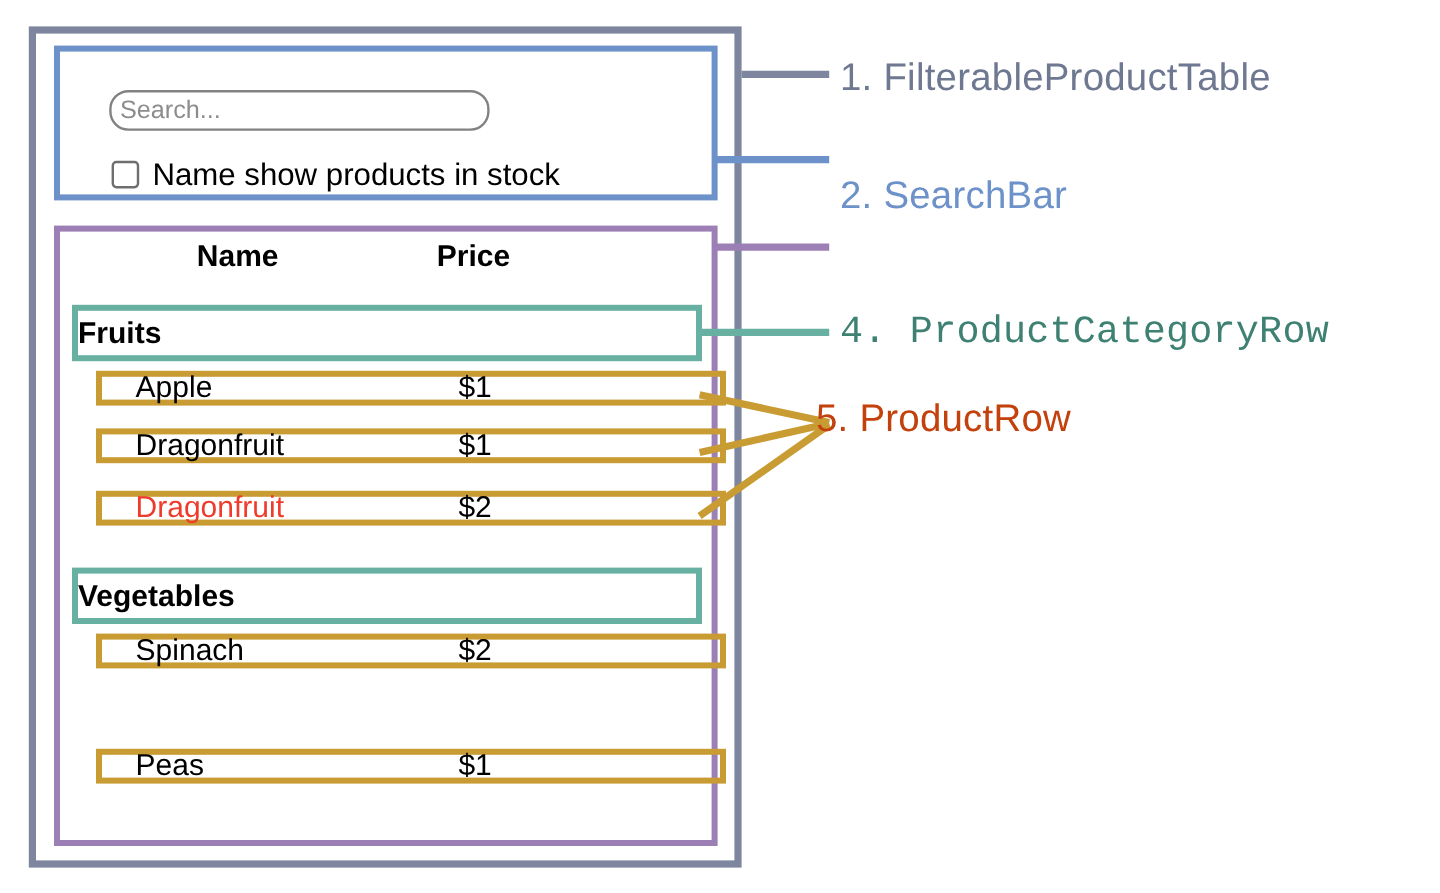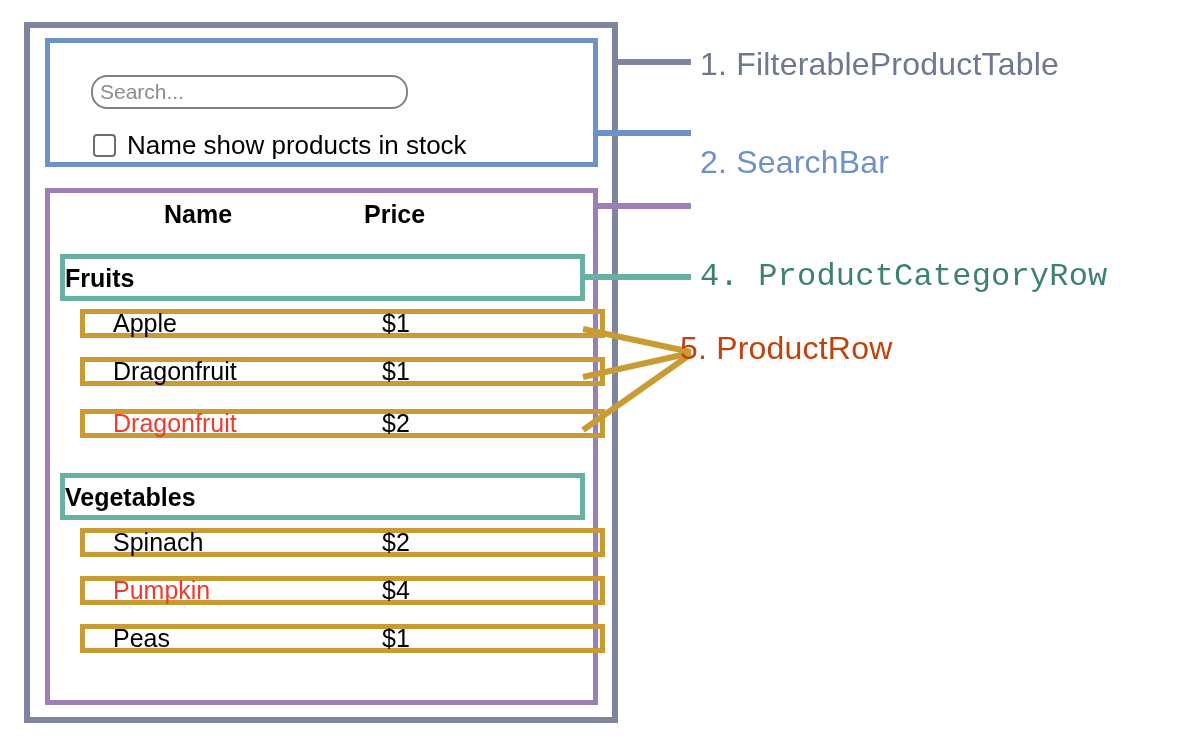--- a/index.html
+++ b/index.html
@@ -220,24 +220,20 @@
 
   <div class="cat-row" style="top:473px;">
     <span class="cat-label">Vegetables</span>
   </div>
 
   <div class="prod-row" style="top:528px;">
     <span class="p-name in-stock">Spinach</span>
     <span class="p-price">$2</span>
   </div>
 
-  <div class="prod-row" style="top:576px;">
-    <span class="p-name out-of-stock">Pumpkin</span>
-    <span class="p-price">$4</span>
-  </div>
 
   <div class="prod-row" style="top:624px;">
     <span class="p-name in-stock">Peas</span>
     <span class="p-price">$1</span>
   </div>
 
   <svg id="callouts" viewBox="0 0 1200 744">
 
     <path d="M 618 62 L 691 62" stroke="#7d869e" stroke-width="6" fill="none"></path>
 

